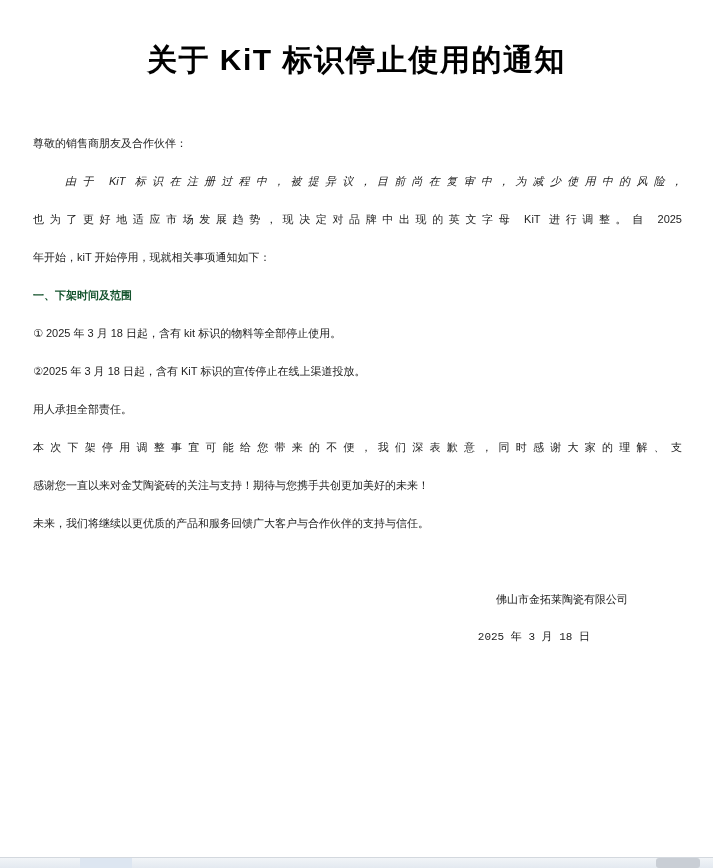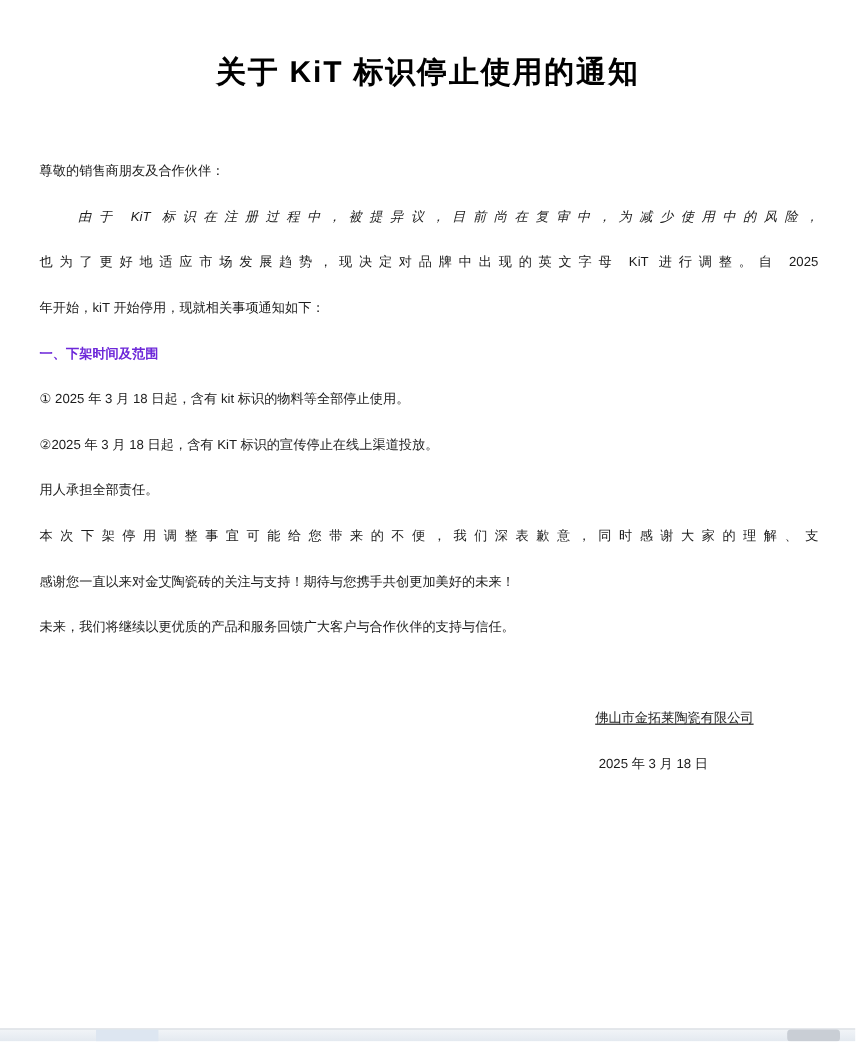--- a/index.html
+++ b/index.html
@@ -12,21 +12,21 @@
     width: 713px;
     height: 868px;
     background: #ffffff;
     overflow: hidden;
     font-family: "Liberation Sans", "DejaVu Sans", sans-serif;
     color: #1c1c1c;
   }
   .doc-title {
     margin-top: 40px;
     text-align: center;
-    font-size: 25px;
+    font-size: 30px;
     font-weight: bold;
     line-height: 40px;
     letter-spacing: 1.5px;
     color: #000000;
   }
   .doc-body {
     margin: 44px 31px 0 33px;
     font-size: 11px;
   }
   .line {
@@ -38,37 +38,37 @@
     white-space: normal;
     text-align: justify;
     text-align-last: justify;
   }
   .indent {
     text-indent: 32px;
     font-style: italic;
   }
   .bold {
     font-weight: bold;
-    color: #6d28d9;
+    color: #14532d;
   }
   .spacer {
     height: 38px;
   }
   .sig-company {
     height: 38px;
     line-height: 38px;
     text-align: right;
     padding-right: 54px;
-    text-decoration: underline;
   }
   .sig-date {
     height: 38px;
     line-height: 38px;
     text-align: right;
     padding-right: 92px;
+    font-family: Liberation Mono, monospace;
   }
   .bottom-bar {
     position: absolute;
     left: 0;
     bottom: 0;
     width: 713px;
     height: 10px;
     border-top: 1px solid #d3d8de;
     background: linear-gradient(to bottom, #f1f4f7, #e3e9f0);
   }

